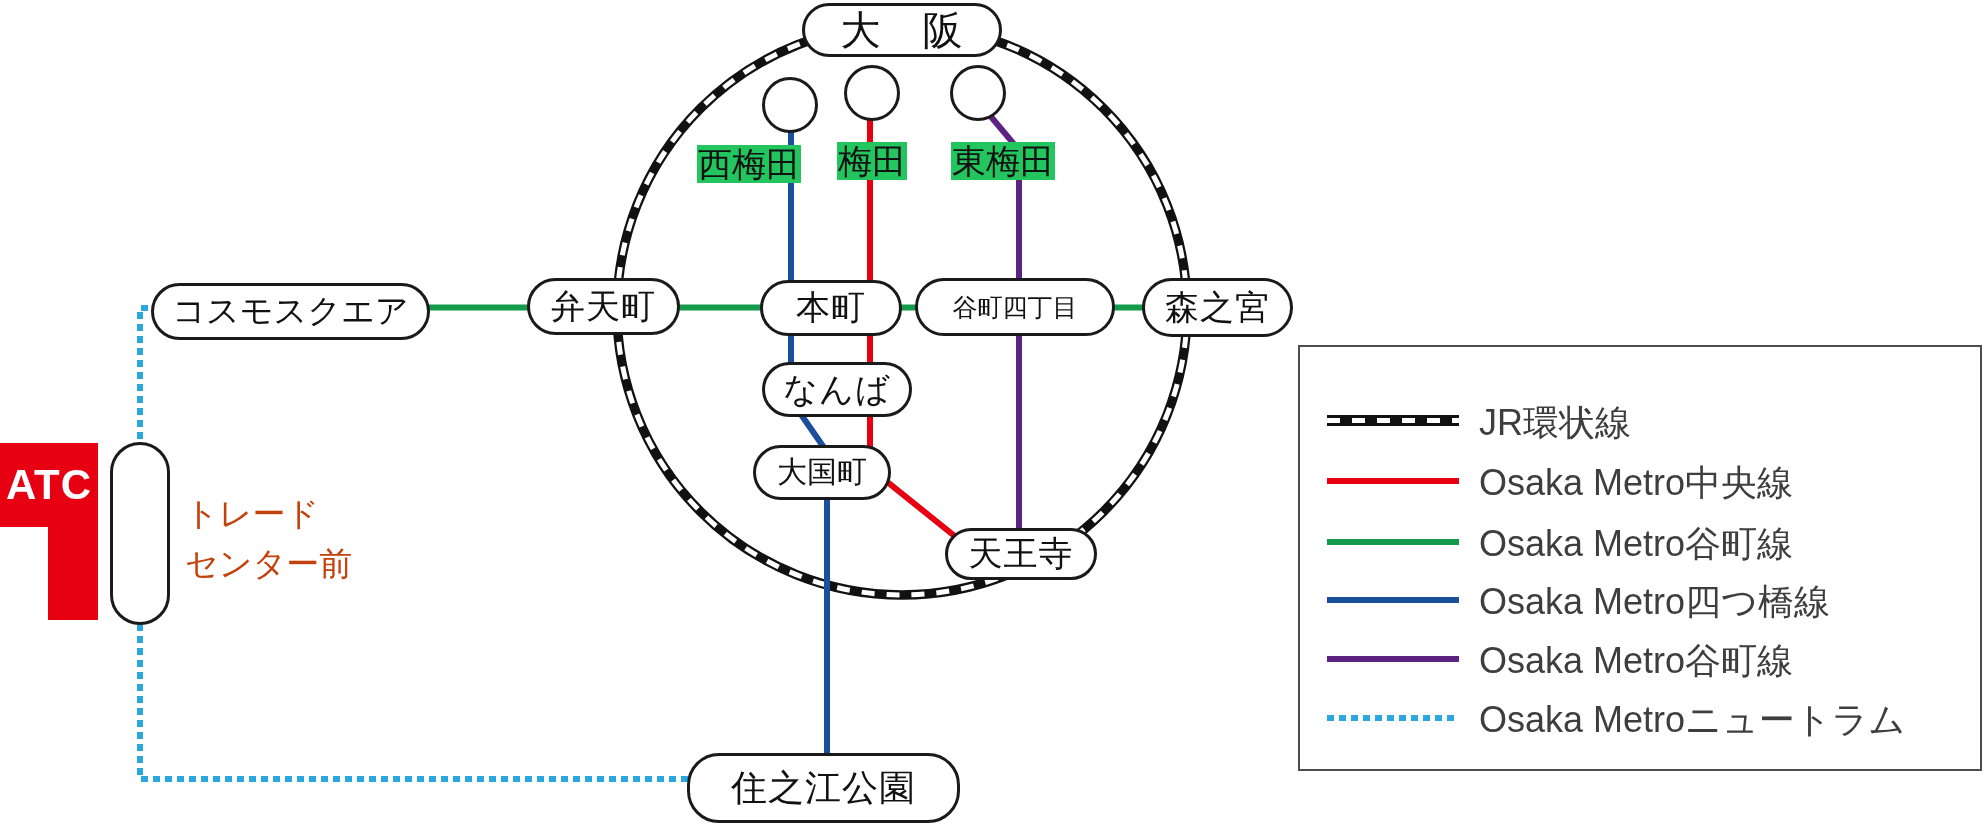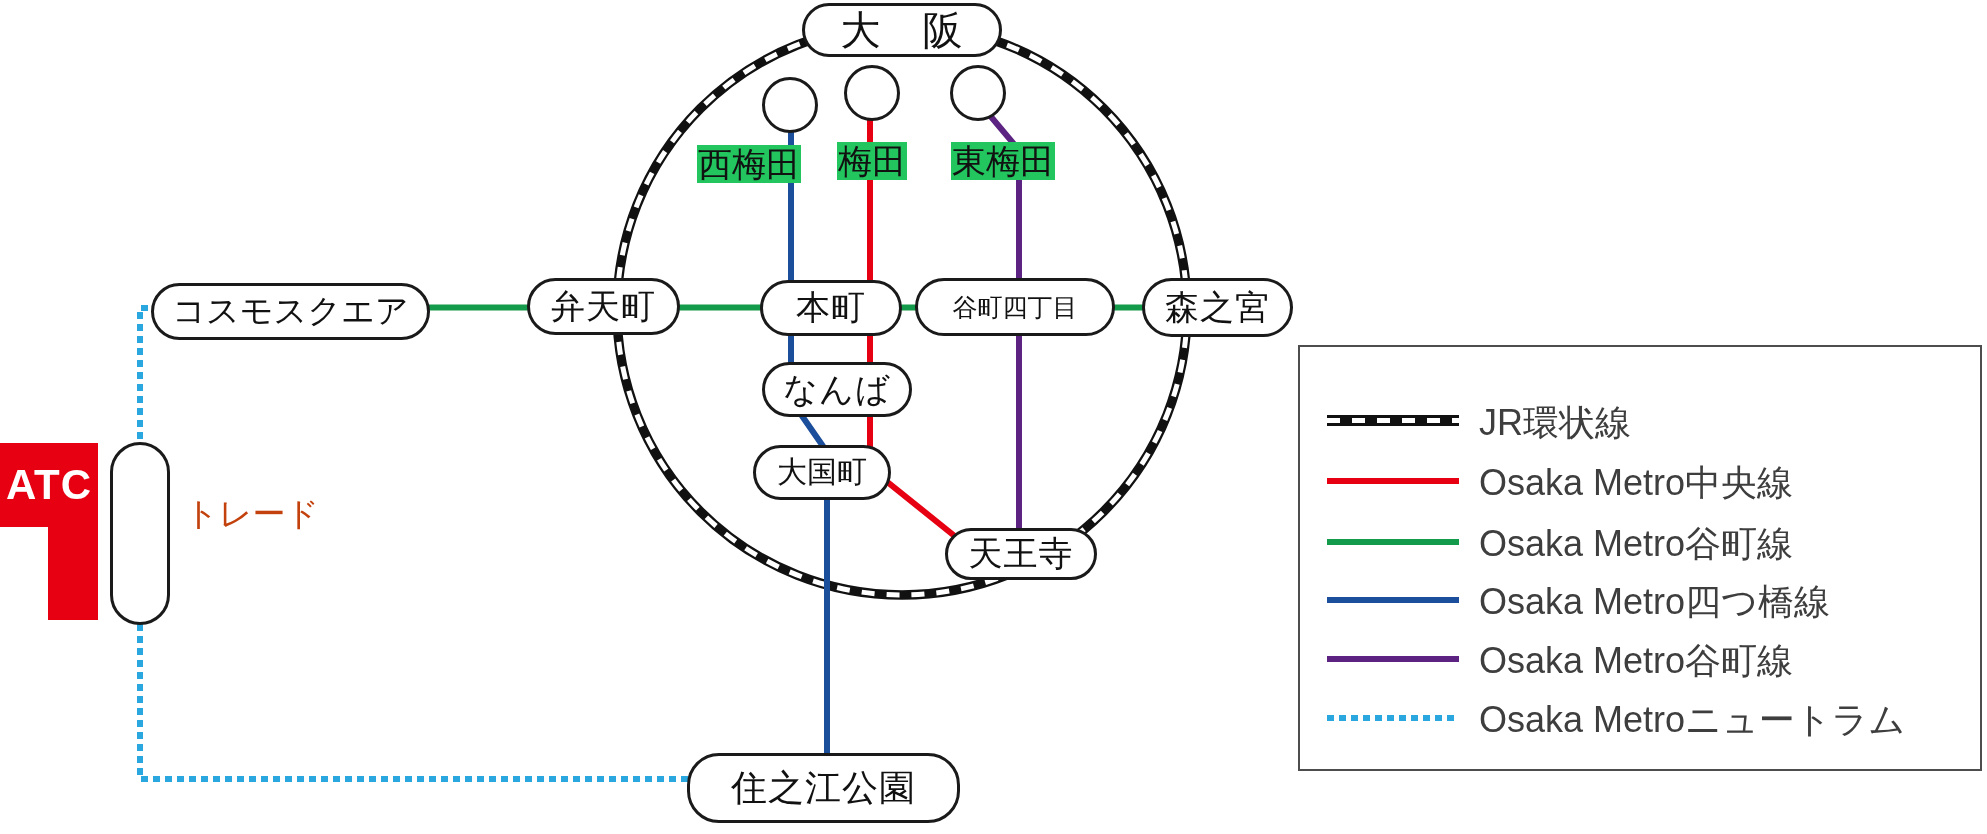--- a/index.html
+++ b/index.html
@@ -101,20 +101,21 @@
   <div class="pill st-tanimachi4">谷町四丁目</div>
   <div class="pill st-morinomiya">森之宮</div>
   <div class="pill st-namba">なんば</div>
   <div class="pill st-daikokucho">大国町</div>
   <div class="pill st-tennoji">天王寺</div>
   <div class="pill st-suminoekoen">住之江公園</div>
   <div class="pill st-tradecenter"></div>
 
   <div class="trade-label">
     <div>トレード</div>
+    <div>センター前</div>
   </div>
 
   <div class="atc-main">ATC</div>
   <div class="atc-tail"></div>
 
   <div class="legend">
     <div class="lrow lrow-0">
       <div class="swatch railway">
           <div class="rail-dashes"></div>
         </div>

